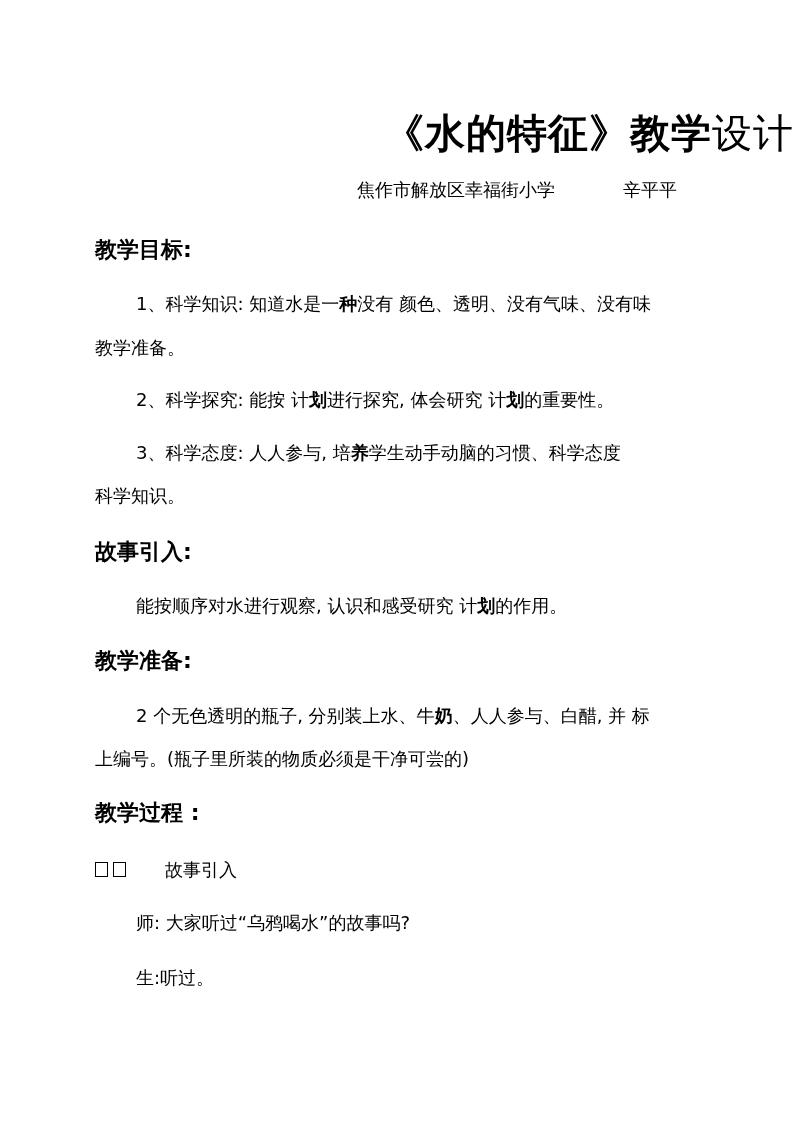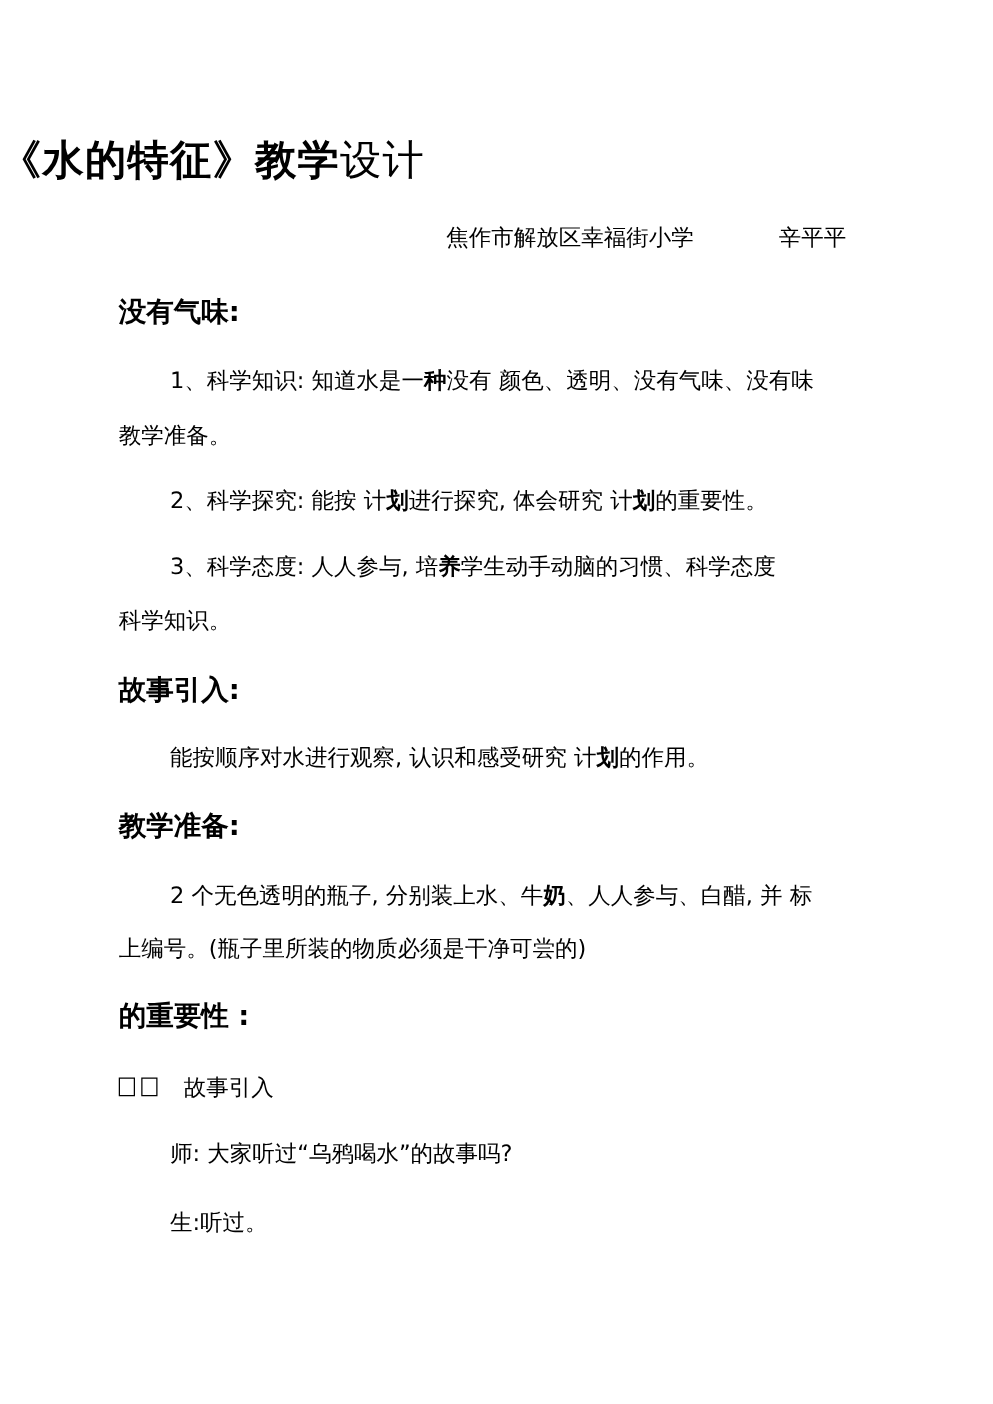--- a/index.html
+++ b/index.html
@@ -1,54 +1,54 @@
 <!DOCTYPE html>
 <html><head>
 <meta charset="utf-8">
 <style>
   html, body { margin: 0; padding: 0; background: #ffffff; }
   body { width: 794px; height: 1123px; position: relative; overflow: hidden;
          font-family: "DejaVu Sans", "Liberation Sans", sans-serif; color: #000; }
   .abs { position: absolute; white-space: nowrap; }
-  .title { left: 0; width: 794px; top: 106px; text-align: left; font-size: 33px; font-weight: bold; letter-spacing: 1px; }
+  .title { left: 0; width: 794px; top: 106px; text-align: right; font-size: 40px; font-weight: bold; letter-spacing: 1px; }
   .title .light { font-weight: normal; }
   .author { top: 178px; left: 357px; font-size: 18px; }
   .author .name { margin-left: 68px; }
   .h { left: 95px; font-size: 22px; font-weight: bold; }
   .p { font-size: 18px; }
   .ind { left: 136px; }
   .left { left: 95px; }
   .b { font-weight: bold; }
   .boxes { display: inline-block; }
   .box { display: inline-block; width: 11px; height: 13px; border: 1px solid #000; margin-right: 5px; vertical-align: -1px; }
 </style>
 </head>
 <body>
 
 <div class="abs title"><span>《水的特征》教学</span><span class="light">设计</span></div>
 
 <div class="abs author"><span>焦作市解放区幸福街小学</span><span class="name">辛平平</span></div>
 
-<div class="abs h" style="top:235px">没有气味:</div>
+<div class="abs h" style="top:235px">教学目标:</div>
 
 <div class="abs p ind" style="top:292px"><span>1、科学知识: 知道水是一</span><span class="b">种</span><span>没有 颜色、透明、没有气味、没有味</span></div>
 <div class="abs p left" style="top:336px">教学准备。</div>
 
 <div class="abs p ind" style="top:388px"><span>2、科学探究: 能按 计</span><span class="b">划</span><span>进行探究, 体会研究 计</span><span class="b">划</span><span>的重要性。</span></div>
 
 <div class="abs p ind" style="top:441px"><span>3、科学态度: 人人参与,   培</span><span class="b">养</span><span>学生动手动脑的习惯、科学态度</span></div>
 <div class="abs p left" style="top:484px">科学知识。</div>
 
 <div class="abs h" style="top:537px">故事引入:</div>
 
 <div class="abs p ind" style="top:594px"><span>能按顺序对水进行观察, 认识和感受研究 计</span><span class="b">划</span><span>的作用。</span></div>
 
 <div class="abs h" style="top:646px">教学准备:</div>
 
 <div class="abs p ind" style="top:704px"><span>2 个无色透明的瓶子, 分别装上水、牛</span><span class="b">奶</span><span>、人人参与、白醋, 并 标</span></div>
 <div class="abs p left" style="top:747px">上编号。(瓶子里所装的物质必须是干净可尝的)</div>
 
-<div class="abs h" style="top:798px">的重要性 :</div>
+<div class="abs h" style="top:798px">教学过程 :</div>
 
-<div class="abs p left" style="top:858px"><span class="boxes"><span class="box"></span><span class="box"></span></span><span style="margin-left:16px">故事引入</span></div>
+<div class="abs p left" style="top:858px"><span class="boxes"><span class="box"></span><span class="box"></span></span><span style="margin-left:34px">故事引入</span></div>
 
 <div class="abs p ind" style="top:911px">师: 大家听过“乌鸦喝水”的故事吗?</div>
 <div class="abs p ind" style="top:966px">生:听过。</div>
 
 </body></html>

